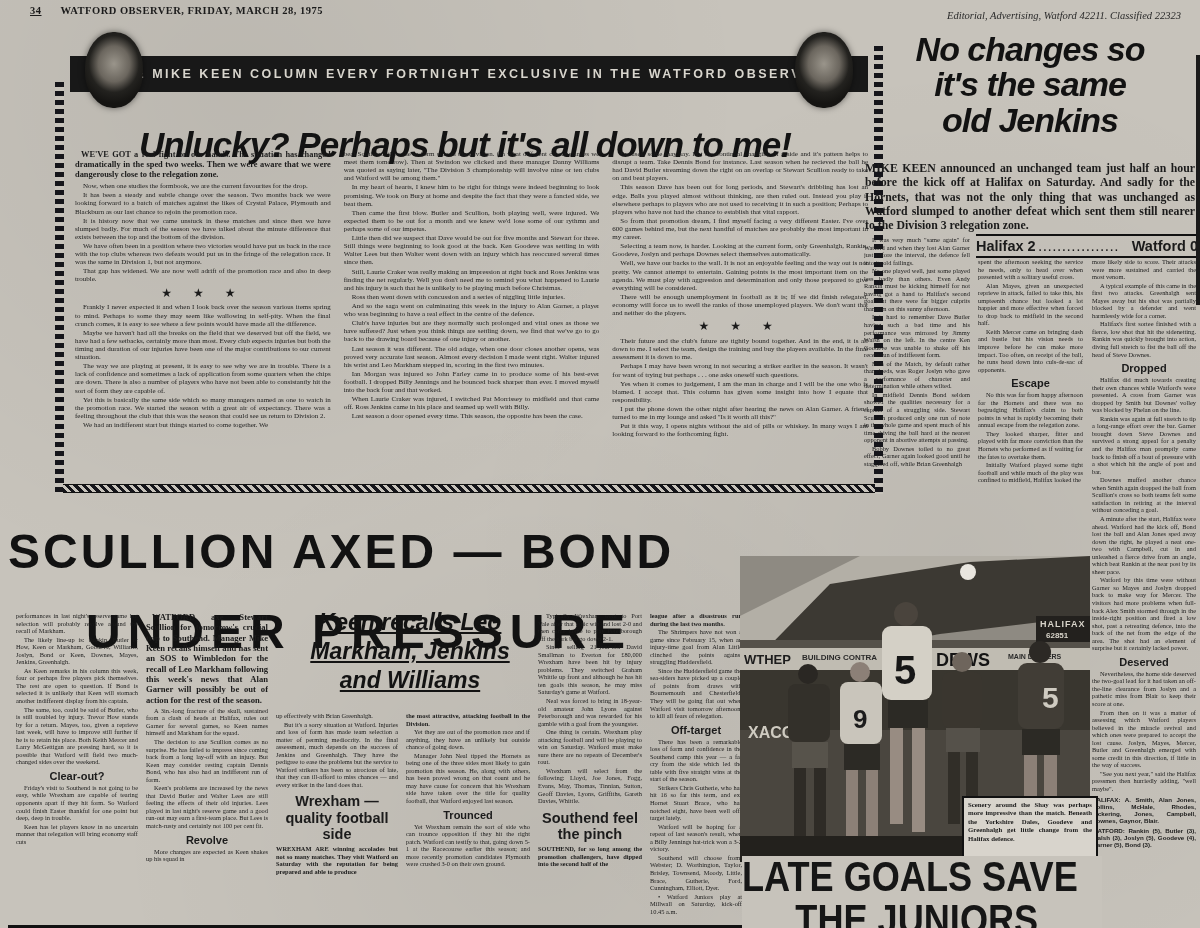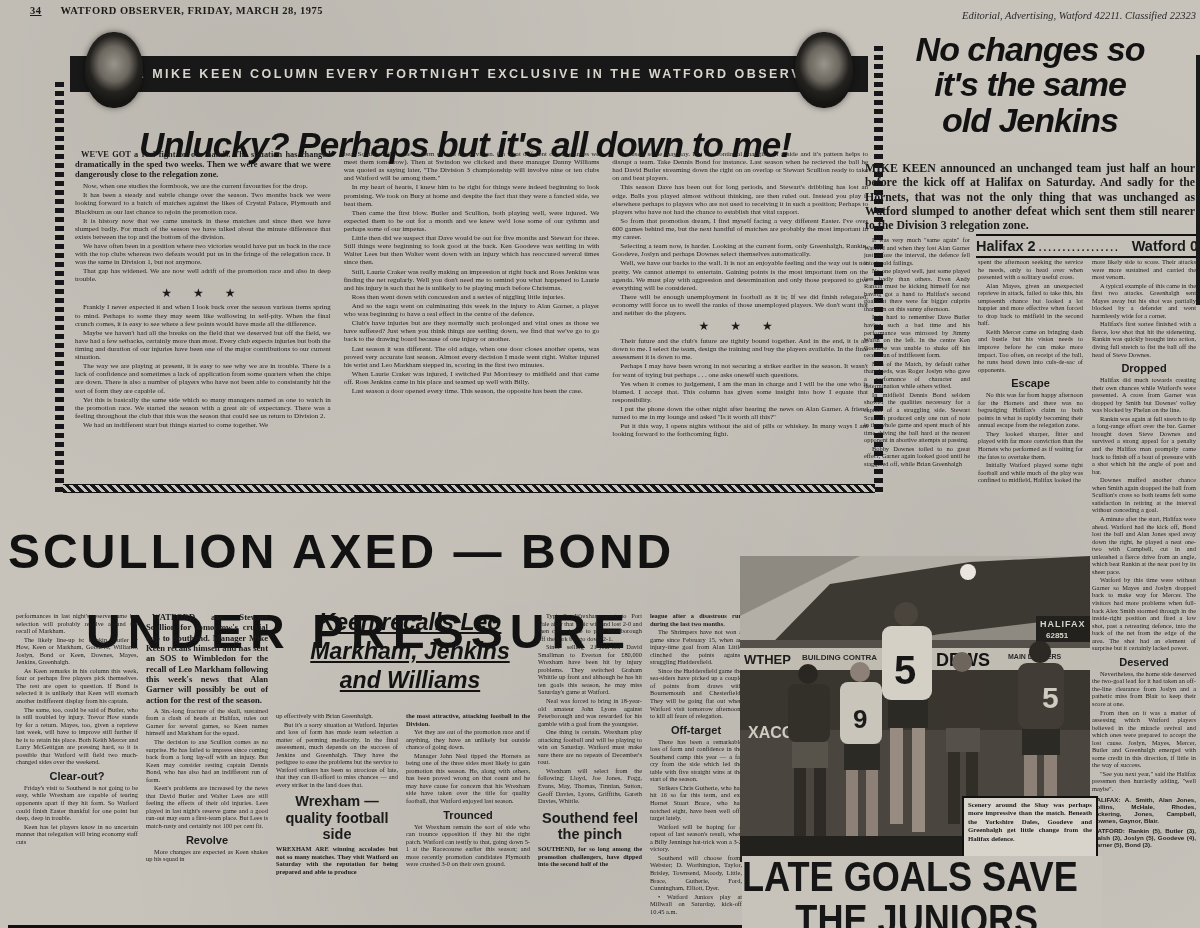--- a/index.html
+++ b/index.html
@@ -5,21 +5,21 @@
   html,body{margin:0;padding:0;}
   body{width:1200px;height:928px;position:relative;overflow:hidden;
        background:#b4b0a8;font-family:"Liberation Serif",serif;color:#1b1b1b;}
   .page{position:absolute;inset:0;background:#c7c3bb;
         background-image:radial-gradient(circle at 20% 10%,rgba(0,0,0,.06),transparent 40%),
                          radial-gradient(circle at 80% 60%,rgba(0,0,0,.05),transparent 45%),
                          radial-gradient(circle at 45% 90%,rgba(0,0,0,.05),transparent 40%);}
   
   .mast-left{position:absolute;left:30px;top:5px;font:bold 10.5px "Liberation Serif",serif;letter-spacing:.5px;}
   .mast-left .pgnum{margin-right:16px;text-decoration:underline;}
-  .contact{position:absolute;right:4px;top:10px;font:italic 10.5px "Liberation Serif",serif;color:#2a2a2a;}
+  .contact{position:absolute;right:19px;top:10px;font:italic 10.5px "Liberation Serif",serif;color:#2a2a2a;}
   
   .keenbox{position:absolute;left:55px;top:26px;width:828px;height:472px;}
   .sprocket{position:absolute;width:9px;background:repeating-linear-gradient(to bottom,#15151a 0 5px,#c7c3bb 5px 9px);}
   .spr-l{left:0;top:56px;bottom:4px;}
   .spr-r{right:0;top:20px;bottom:4px;}
   .banner{position:absolute;left:15px;right:15px;top:30px;height:36px;background:#181818;
           display:flex;align-items:center;justify-content:center;
           font:bold 12.5px "Liberation Sans",sans-serif;letter-spacing:2.5px;color:#d8d5cd;}
   .face{position:absolute;width:58px;height:76px;top:6px;border-radius:48%;z-index:2;
         background:radial-gradient(ellipse 60% 52% at 50% 42%,#9a958b 0%,#6b665e 45%,#23221f 72%,#151412 100%);
@@ -122,20 +122,21 @@
       <div class="kcol">
           <div class="pr cont">beat Southend, then the in-form side in the Division. (In what different circumstances we meet them tomorrow). Then at Swindon we clicked and there manager Danny Williams was quoted as saying later, "The Division 3 championship will involve nine or ten clubs and Watford will be among them."</div>
           <div class="pr p">In my heart of hearts, I knew him to be right for things were indeed beginning to look promising. We took on Bury at home and despite the fact that they were a fancied side, we beat them.</div>
           <div class="pr p">Then came the first blow. Butler and Scullion, both playing well, were injured. We expected them to be out for a month and we knew we'd lose some of our rythmn and perhaps some of our impetus.</div>
           <div class="pr p">Little then did we suspect that Dave would be out for five months and Stewart for three. Still things were beginning to look good at the back. Ken Goodeve was settling in with Walter Lees but then Walter went down with an injury which has reoccured several times since then.</div>
           <div class="pr p">Still, Laurie Craker was really making an impression at right back and Ross Jenkins was finding the net regularly. Well you don't need me to remind you what happened to Laurie and his injury is such that he is unlikely to be playing much before Christmas.</div>
           <div class="pr p">Ross then went down with concussion and a series of niggling little injuries.</div>
           <div class="pr p">And so the saga went on culminating this week in the injury to Alan Garner, a player who was beginning to have a real effect in the centre of the defence.</div>
           <div class="pr p">Club's have injuries but are they normally such prolonged and vital ones as those we have suffered? Just when you think things are settling down, we find that we've go to go back to the drawing board because of one injury or another.</div>
           <div class="pr p">Last season it was different. The old adage, when one door closes another opens, was proved very accurate last season. Almost every decision I made went right. Walter injured his wrist and Leo Markham stepped in, scoring in the first two minutes.</div>
+          <div class="pr p">Ian Morgan was injured so John Farley came in to produce some of his best-ever football. I dropped Billy Jennings and he bounced back sharper than ever. I moved myself into the back four and that worked.</div>
           <div class="pr p">When Laurie Craker was injured, I switched Pat Morrissey to midfield and that came off. Ross Jenkins came in his place and teamed up well with Billy.</div>
           <div class="pr p">Last season a door opened every time. This season, the opposite has been the case.</div>
         </div>
       <div class="kcol">
           <div class="pr p">Excuses, some may say. But the continual changing of a side and it's pattern helps to disrupt a team. Take Dennis Bond for instance. Last season when he recieved the ball he had David Butler streaming down the right on an overlap or Stewart Scullion ready to take on and beat players.</div>
           <div class="pr p">This season Dave has been out for long periods, and Stewart's dribbling has lost an edge. Balls you played almost without thinking, are then ruled out. Instead you play it elsewhere perhaps to players who are not used to receiving it in such a position; Perhaps to players who have not had the chance to establish that vital rapport.</div>
           <div class="pr p">So from that promotion dream, I find myself facing a very different Easter. I've over 600 games behind me, but the next handful of matches are probably the most important in my career.</div>
           <div class="pr p">Selecting a team now, is harder. Looking at the current form, only Greenhalgh, Rankin, Goodeve, Joslyn and perhaps Downes select themselves automatically.</div>
           <div class="pr p">Well, we have our backs to the wall. It is not an enjoyable feeling and the way out is not pretty. We cannot attempt to entertain. Gaining points is the most important item on the agenda. We must play with aggression and determination and only those prepared to give everything will be considered.</div>
           <div class="pr p">There will be enough unemployment in football as it is; If we did finish relegated, economy will force us to swell the ranks of those unemployed players. We don't want that and neither do the players.</div>

